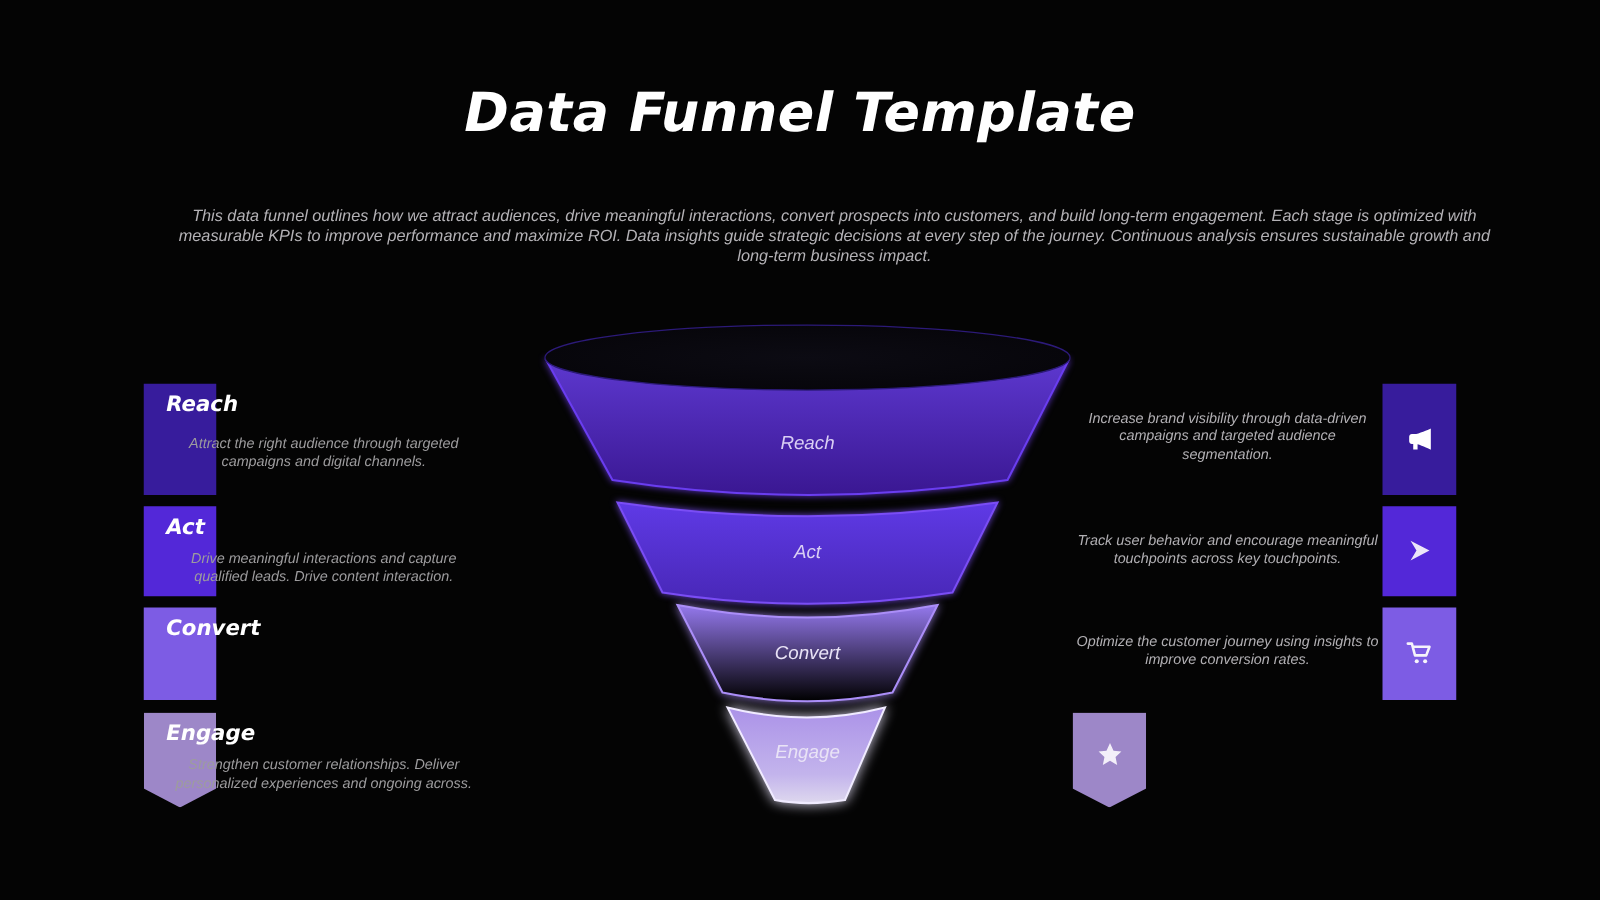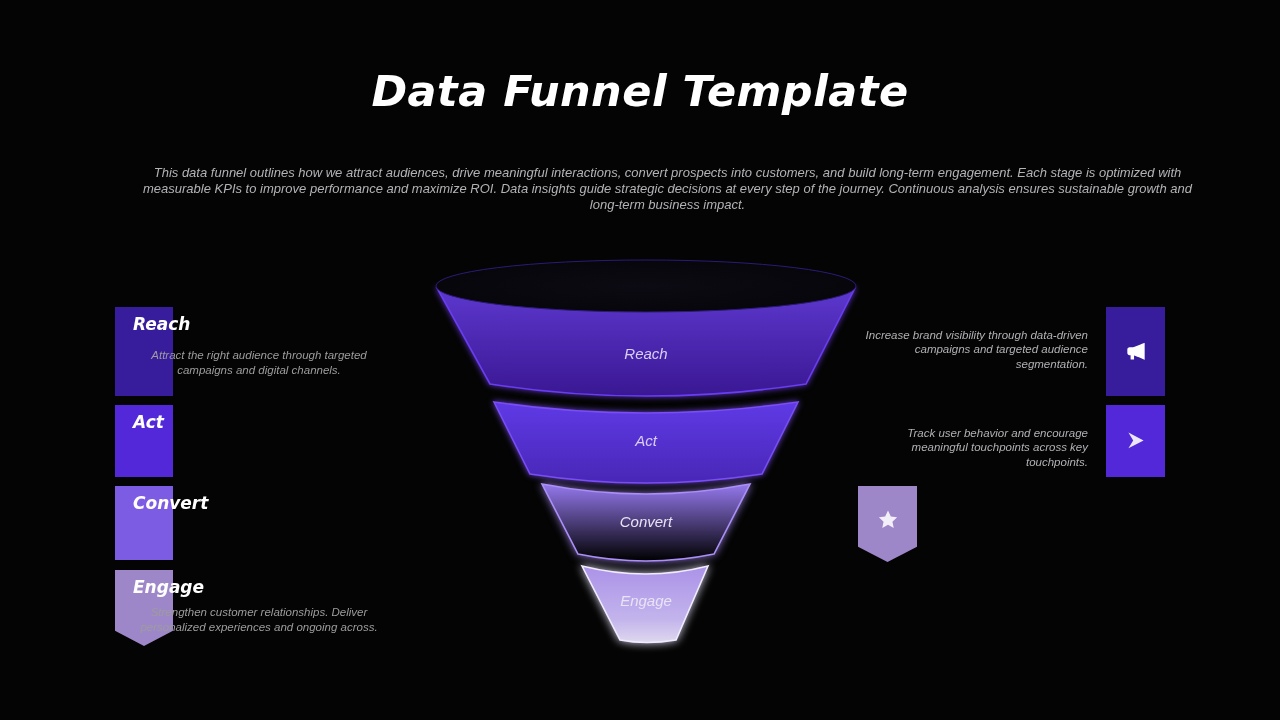--- a/index.html
+++ b/index.html
@@ -39,22 +39,22 @@
   }
   .stage-title.big-gap{margin-bottom:14px;}
   .stage-desc{font-size:11.5px;line-height:14.5px;color:#9d9c9e;margin:0;max-width:252px;text-align:center;}
   .h1{height:89px;margin-bottom:9px;}
   .h2{height:72px;margin-bottom:9px;}
   .h3{height:74px;margin-bottom:10px;}
   .h4{height:76px;}
   
   .benefit-row{display:flex;box-sizing:border-box;}
   .benefit-text{
-    flex:1;text-align:right;font-size:11.5px;line-height:14.6px;color:#b2b0b4;
-    padding:9px 0 0 0;margin-right:18px;
+    flex:1;text-align:center;font-size:11.5px;line-height:14.6px;color:#b2b0b4;
+    padding:9px 0 0 0;
   }
   .tile{
     width:59px;flex:0 0 59px;display:flex;align-items:center;justify-content:center;
   }
   .tile svg{width:26px;height:26px;}
   
   .funnel{position:absolute;left:430px;top:256px;width:430px;height:404px;}
   .fseg{stroke-width:1.6;}
   .fs1{fill:url(#g1);stroke:#6a3df0;filter:drop-shadow(0 0 3px rgba(110,60,240,.85));}
   .fs2{fill:url(#g2);stroke:#7a4df5;filter:drop-shadow(0 0 3px rgba(122,77,245,.85));}
@@ -80,20 +80,21 @@
       <div class="bar a1"></div>
       <div class="txt">
         <p class="stage-title big-gap">Reach</p>
         <p class="stage-desc">Attract the right audience through targeted campaigns and digital channels.</p>
       </div>
     </div>
     <div class="stage-item h2">
       <div class="bar a2"></div>
       <div class="txt">
         <p class="stage-title">Act</p>
+        <p class="stage-desc">Drive meaningful interactions and capture qualified leads. Drive content interaction.</p>
       </div>
     </div>
     <div class="stage-item h3">
       <div class="bar a3"></div>
       <div class="txt">
         <p class="stage-title">Convert</p>
       </div>
     </div>
     <div class="stage-item h4">
       <div class="bar a4 bar-point"></div>
@@ -152,20 +153,32 @@
       </div>
     </div>
     <div class="benefit-row h2">
       <p class="benefit-text">Track user behavior and encourage meaningful touchpoints across key touchpoints.</p>
       <div class="tile a2">
         <svg viewBox="0 0 24 24">
           <path fill="#ece6f8" d="M5 4.2 L19 11.5 L5 18.8 L9.4 11.5 Z"></path>
         </svg>
       </div>
     </div>
+    <div class="benefit-row h3">
+      <p class="benefit-text">Optimize the customer journey using insights to improve conversion rates.</p>
+      <div class="tile a3">
+        <svg viewBox="0 0 24 24">
+          <g fill="none" stroke="#f6f3fb" stroke-width="1.9" stroke-linecap="round" stroke-linejoin="round">
+            <path d="M3 4.5 L6 4.5 L8.3 13.2 L16.6 13.2 L19 6.8 L7 6.8"></path>
+          </g>
+          <circle cx="9.6" cy="17.6" r="1.5" fill="#f6f3fb"></circle>
+          <circle cx="15.8" cy="17.6" r="1.5" fill="#f6f3fb"></circle>
+        </svg>
+      </div>
+    </div>
     <div class="benefit-row h4">
       <div class="tile a4 bar-point">
         <svg viewBox="0 0 24 24" style="margin-bottom:8px">
           <path fill="#f3eff9" d="M12 3.2 L14.6 8.8 L20.4 9.5 L16.1 13.5 L17.3 19.4 L12 16.3 L6.7 19.4 L7.9 13.5 L3.6 9.5 L9.4 8.8 Z"></path>
         </svg>
       </div>
     </div>
   </div>
 
 </div>

